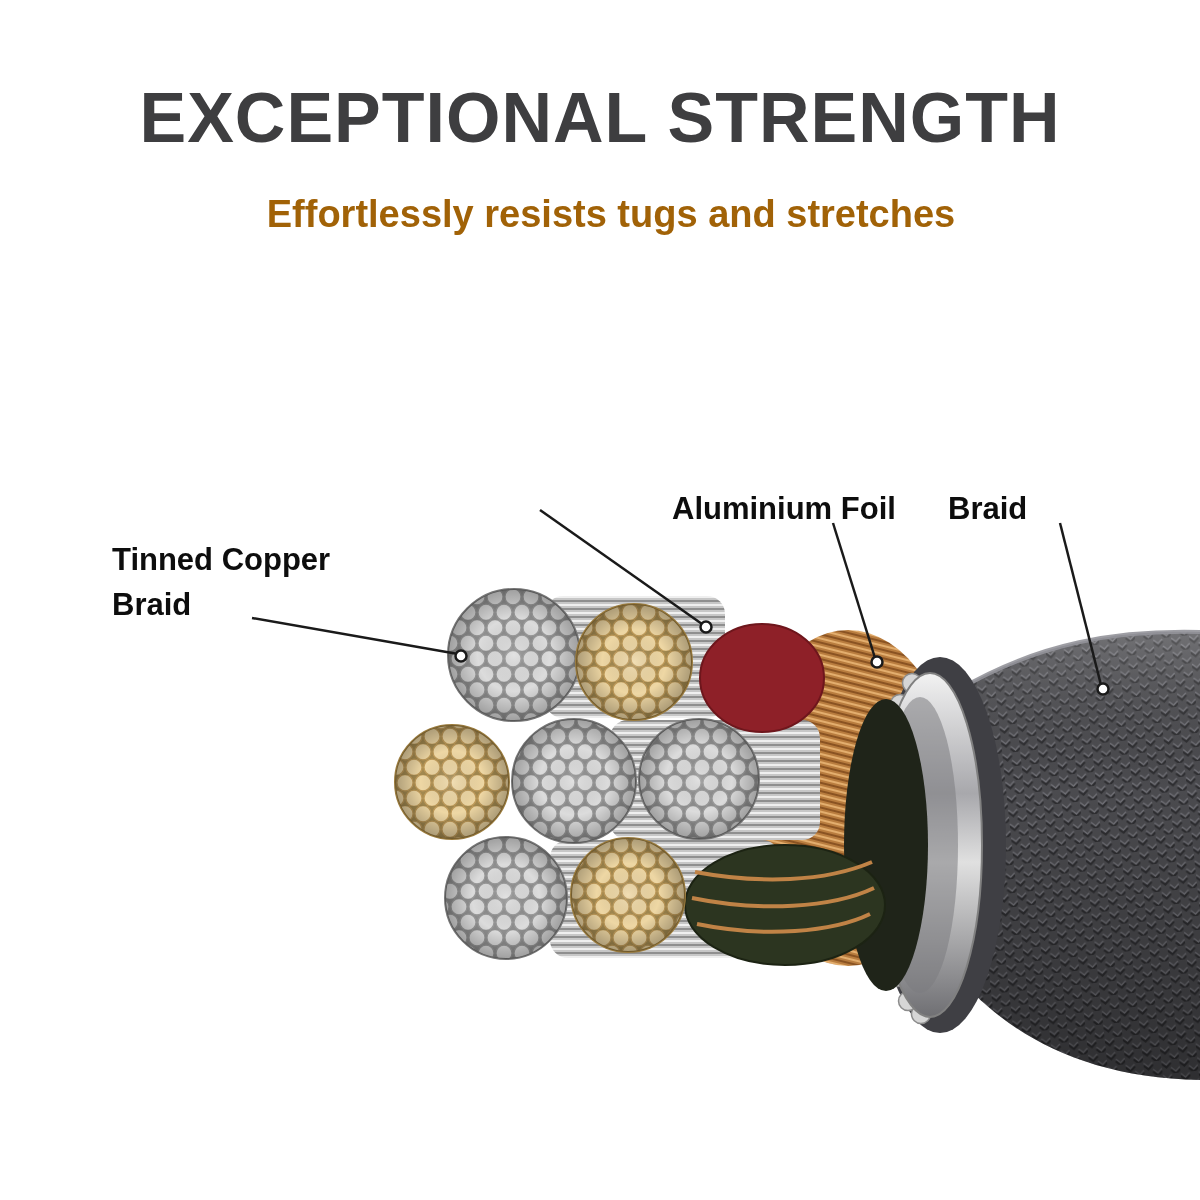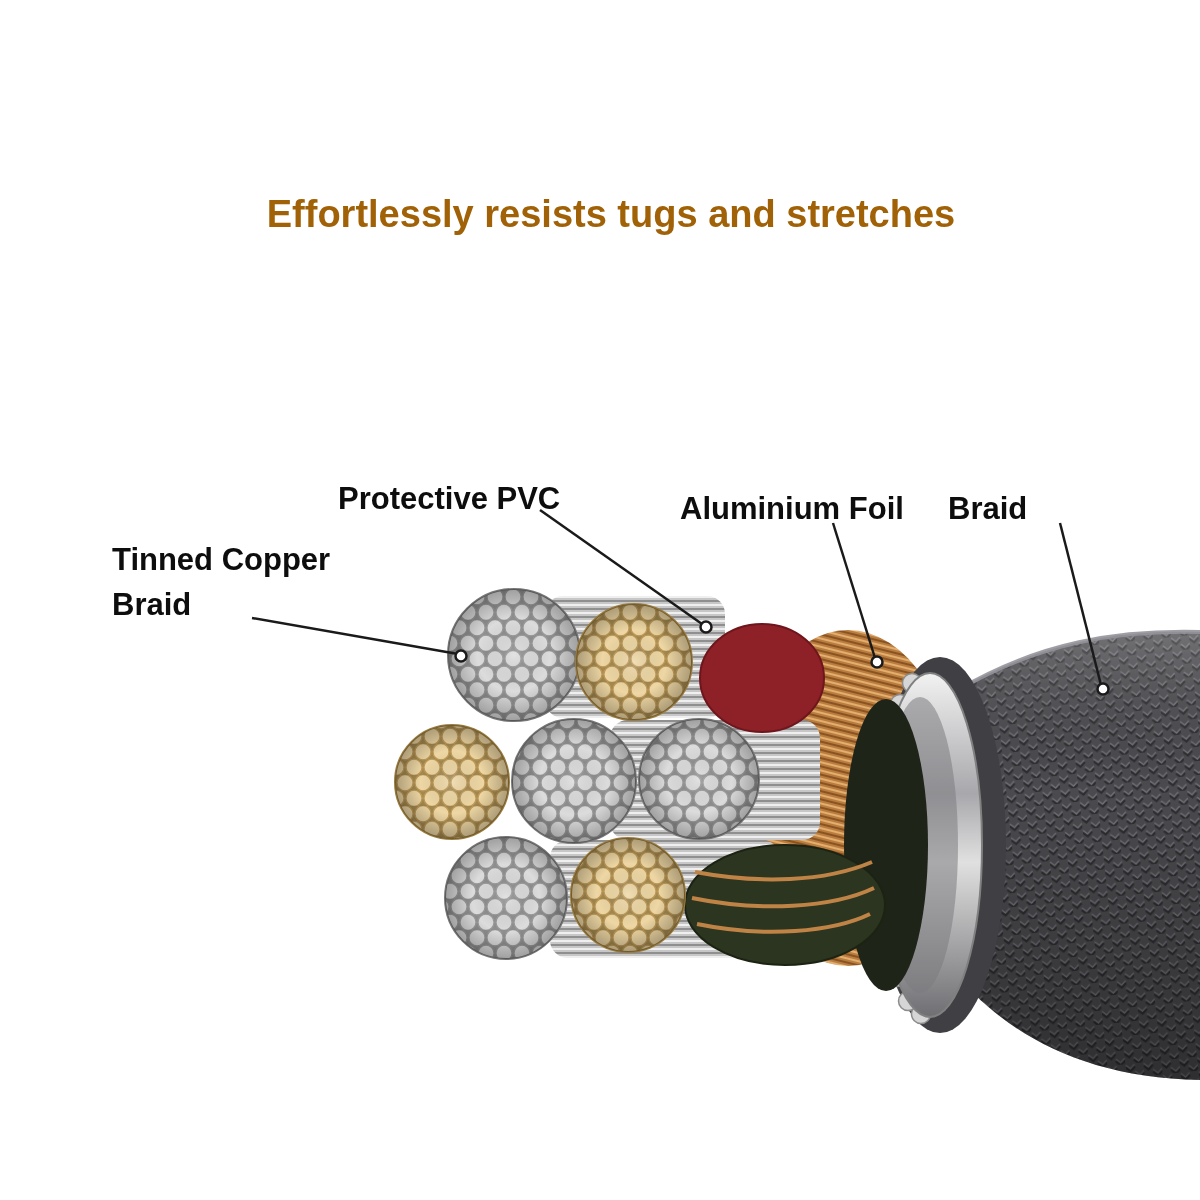--- a/index.html
+++ b/index.html
@@ -15,29 +15,30 @@
   .subtitle {
     position:absolute; top:182px; left:0; width:100%; margin:11px;
     text-align:center; font-size:38px; font-weight:700; color:#a16207;
   }
   .part-label {
     position:absolute; font-size:31px; font-weight:600; color:#0d0d0d;
     line-height:1.45;
   }
   .label-tinned { left:112px; top:538px; width:280px; }
   .label-pvc    { left:338px; top:477px; }
-  .label-foil   { left:672px; top:487px;margin-left:8px; }
+  .label-foil   { left:672px; top:487px; }
   .label-braid  { left:948px; top:487px; }
   svg.art { position:absolute; left:0; top:0; width:1200px; height:1200px; }
 </style>
 </head>
 <body>
 
 <div class="page">
 
+  <h1 class="title">EXCEPTIONAL STRENGTH</h1>
   <p class="subtitle">Effortlessly resists tugs and stretches</p>
 
   <svg class="art" viewBox="0 0 1200 1200">
     <defs>
       <pattern id="silverStrand" width="18" height="31" patternUnits="userSpaceOnUse">
         <rect width="18" height="31" fill="#8f8f8f"></rect>
         <circle cx="9" cy="7.75" r="8.1" stroke="#9a9a9a" stroke-width="1.4" fill="#dcdcdc"></circle>
         <circle cx="0" cy="23.25" r="8.1" stroke="#9a9a9a" stroke-width="1.4" fill="#dcdcdc"></circle>
         <circle cx="18" cy="23.25" r="8.1" stroke="#9a9a9a" stroke-width="1.4" fill="#dcdcdc"></circle>
       </pattern>
@@ -158,17 +159,16 @@
       <line x1="833" y1="523" x2="875" y2="658"></line>
       <line x1="1060" y1="523" x2="1101" y2="685"></line>
       <circle cx="461" cy="656" r="5.5" fill="#ffffff"></circle>
       <circle cx="706" cy="627" r="5.5" fill="#ffffff"></circle>
       <circle cx="877" cy="662" r="5.5" fill="#ffffff"></circle>
       <circle cx="1103" cy="689" r="5.5" fill="#ffffff"></circle>
     </g>
   </svg>
 
   <div class="part-label label-tinned">Tinned Copper Braid</div>
-  <div class="part-label label-pvc">Protective PVC</div>
   <div class="part-label label-foil">Aluminium Foil</div>
   <div class="part-label label-braid">Braid</div>
 
 </div>
 
 </body></html>

